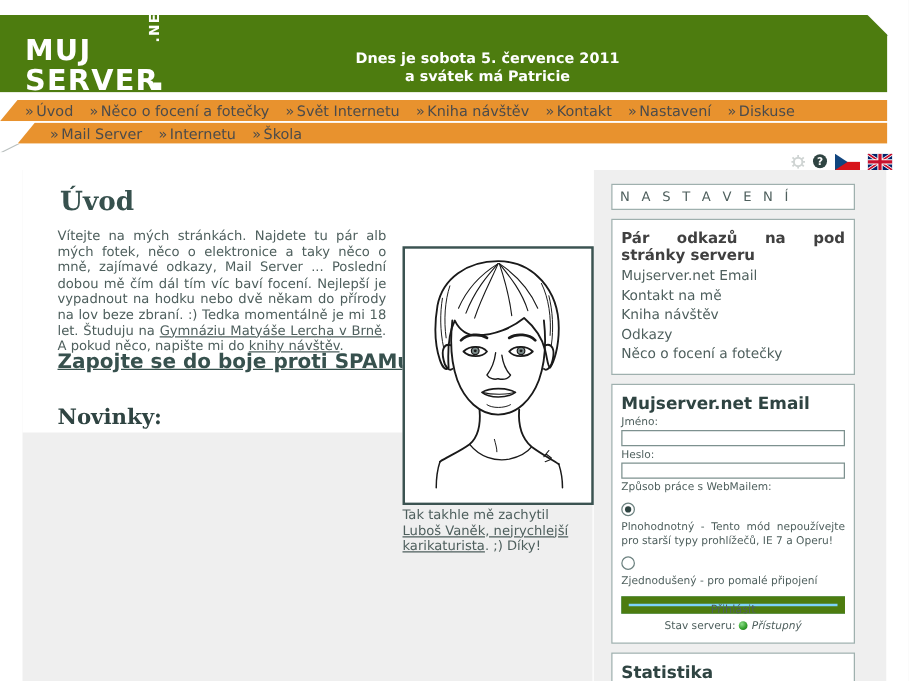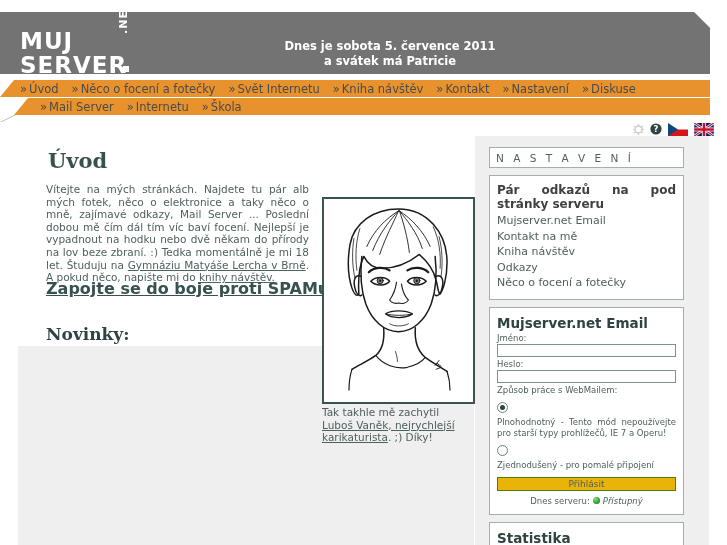--- a/index.html
+++ b/index.html
@@ -20,21 +20,21 @@
     position: absolute;
     left: 0; top: 0;
     width: 727px; height: 545px;
   }
 
   
   .banner {
     position: absolute;
     left: 0; top: 12px;
     width: 710px; height: 62px;
-    background: #737373;
+    background: #4d7c0f;
     clip-path: polygon(0 0, 694px 0, 710px 16px, 710px 62px, 0 62px);
   }
   .banner-shadow {
     position: absolute;
     left: 694px; top: 12px;
     width: 17px; height: 17px;
     background: #b9bfbe;
     clip-path: polygon(0 0, 17px 17px, 0 17px);
   }
   .logo {
@@ -312,22 +312,22 @@
     font-size: 8.5px;
     color: #4e5f5d;
     line-height: 11px;
     text-align: justify;
   }
   .btn-submit {
     display: block;
     width: 100%;
     height: 14px;
     margin-top: 6px;
-    background: #eab308;
-    border: 1px solid #4d7c0f;
+    background: #7dd3fc;
+    border: 6px solid #4d7c0f;
     font-size: 9px;
     color: #4e5f5d;
     font-family: "DejaVu Sans", "Liberation Sans", sans-serif;
     cursor: pointer;
     padding: 0;
   }
   .server-state {
     display: flex;
     align-items: center;
     justify-content: center;
@@ -525,21 +525,21 @@
           <span class="radio-txt">Plnohodnotný - Tento mód nepoužívejte pro starší typy prohlížečů, IE 7 a Operu!</span>
         </div>
         <div class="radio-row">
           <span class="radio"></span>
           <span class="radio-txt">Zjednodušený - pro pomalé připojení</span>
         </div>
 
         <button class="btn-submit">Přihlásit</button>
 
         <div class="server-state">
-          <span>Dnes serveru:</span>
+          <span>Stav serveru:</span>
           <span class="dot-green"></span>
           <span class="state-val">Přístupný</span>
         </div>
       </div>
     </div>
 
     <div class="panel">
       <div class="panel-body">
         <div class="panel-h">Statistika</div>
         <div class="ip-line">

